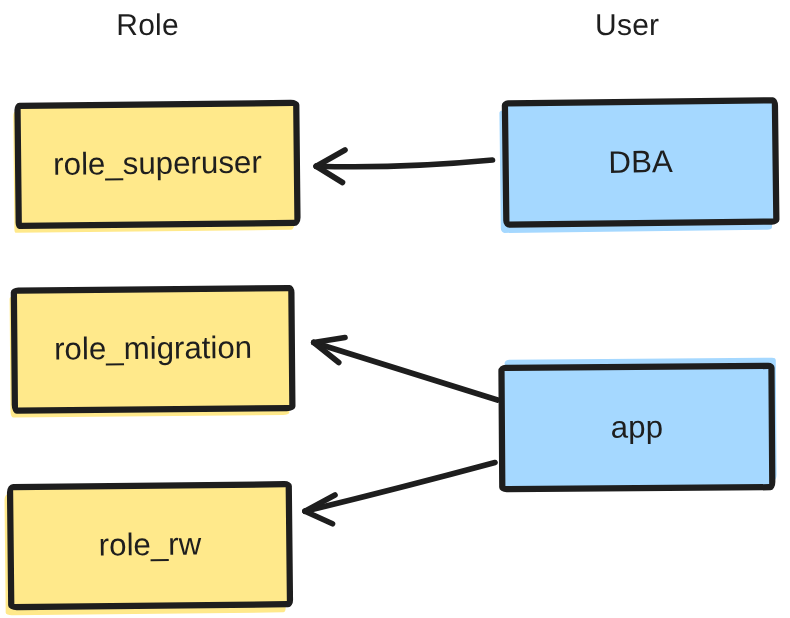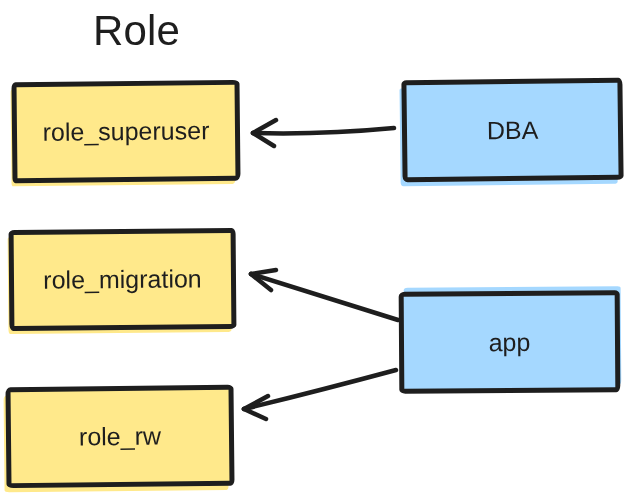--- a/index.html
+++ b/index.html
@@ -15,21 +15,21 @@
     font-family:"Liberation Sans","DejaVu Sans",sans-serif;
     color:var(--stroke);
   }
   .canvas{
     position:relative;
     width:632px;height:494px;
     background:var(--background);
   }
   .col-heading{
     position:absolute;
-    font-size:42px;
+    font-size:24px;
     line-height:1.15;
     color:var(--stroke);
     letter-spacing:0.2px;
   }
   .heading-role{left:93px;top:7px;}
   .heading-user{left:476px;top:7px;}
   .node{
     position:absolute;
     border:5px solid var(--stroke);
     display:flex;
@@ -89,20 +89,21 @@
     stroke-linejoin:round;
   }
 </style>
 </head>
 <body>
 
 <div class="canvas">
 
   <div class="col-heading heading-role">Role</div>
 
+  <div class="col-heading heading-user">User</div>
 
   <svg class="arrows" viewBox="0 0 632 494" aria-hidden="true">
     <g>
       <path d="M394 128 Q320 135 253 133"></path>
       <path d="M253 133 L276 120"></path>
       <path d="M253 133 L274 146"></path>
     </g>
     <g>
       <path d="M398 320 Q322 296 251 274"></path>
       <path d="M251 274 L276 270"></path>

